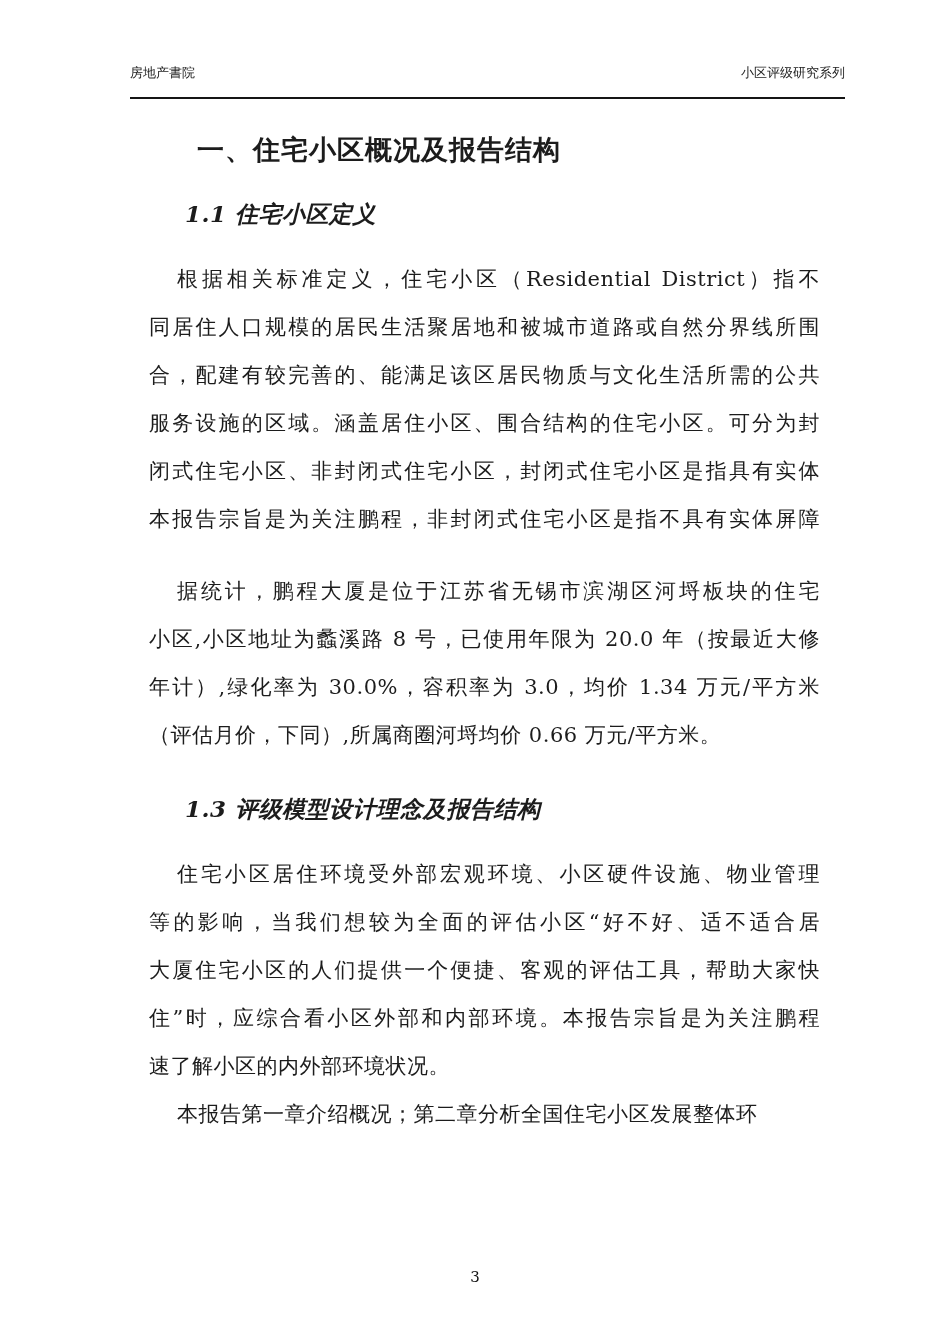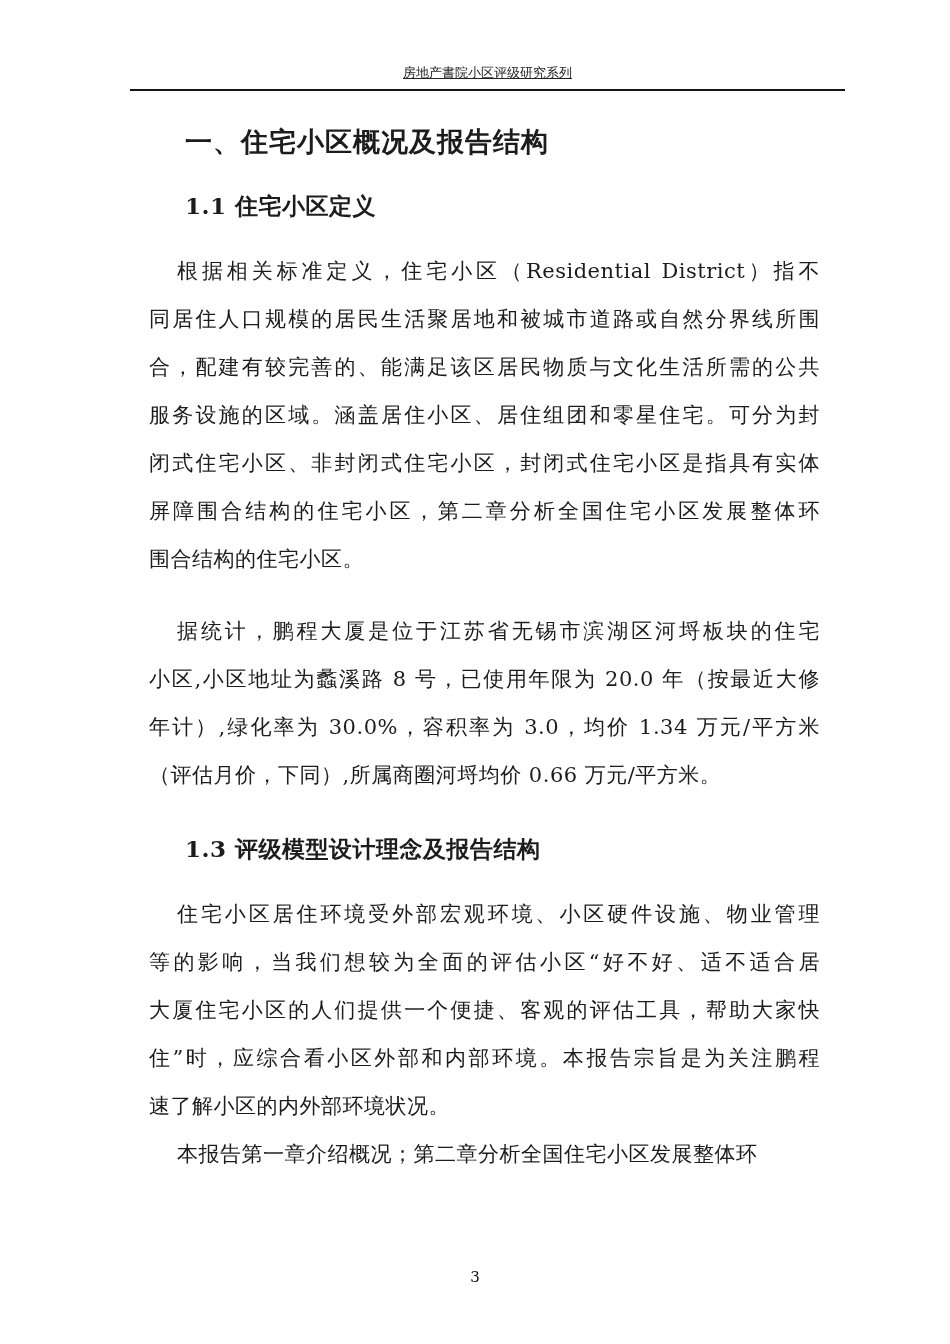--- a/index.html
+++ b/index.html
@@ -11,46 +11,46 @@
     font-family: "DejaVu Serif", "Liberation Serif", serif;
     position: relative;
     overflow: hidden;
   }
   .page { position: absolute; inset: 0; }
 
   
   .header {
     margin: 64px 105px 0 130px;
     display: flex;
-    justify-content: center;
+    justify-content: space-between;
     align-items: flex-end;
     font-family: "DejaVu Sans", "Liberation Sans", sans-serif;
     font-size: 13px;
     color: #222;
-    padding-bottom: 7px;
+    padding-bottom: 15px;
     border-bottom: 2px solid #151515;
-    text-decoration: underline;
   }
 
   
   .content { margin: 0 130px 0 137px; }
 
   h1.doc-title {
-    margin: 31px 0 0 48px;
+    margin: 31px 0 0 60px;
     font-size: 27px;
     line-height: 40px;
     font-weight: 700;
     letter-spacing: 1px;
   }
   h2.sec-heading {
     margin: 27px 0 0 48px;
     font-size: 23px;
     line-height: 34px;
     font-weight: 700;
     letter-spacing: 0.5px;
+    font-style: italic;
   }
   .para { margin-top: 24px; }
   .bodyline {
     font-size: 21px;
     line-height: 48px;
     height: 48px;
     text-align: justify;
     text-align-last: justify;
     letter-spacing: 0.5px;
     overflow: hidden;
@@ -82,24 +82,23 @@
 
   <div class="content">
 
     <h1 class="doc-title">一、住宅小区概况及报告结构</h1>
 
     <h2 class="sec-heading">1.1 住宅小区定义</h2>
     <div class="para">
       <div class="bodyline indent">根据相关标准定义，住宅小区（Residential District）指不</div>
       <div class="bodyline">同居住人口规模的居民生活聚居地和被城市道路或自然分界线所围</div>
       <div class="bodyline">合，配建有较完善的、能满足该区居民物质与文化生活所需的公共</div>
-      <div class="bodyline">服务设施的区域。涵盖居住小区、居住组团和零星住宅。可分为封</div>
+      <div class="bodyline">服务设施的区域。涵盖居住小区、围合结构的住宅小区。可分为封</div>
       <div class="bodyline">闭式住宅小区、非封闭式住宅小区，封闭式住宅小区是指具有实体</div>
-      <div class="bodyline">屏障围合结构的住宅小区，第二章分析全国住宅小区发展整体环</div>
-      <div class="bodyline lastline">围合结构的住宅小区。</div>
+      <div class="bodyline">本报告宗旨是为关注鹏程，非封闭式住宅小区是指不具有实体屏障</div>
     </div>
 
     <div class="para">
       <div class="bodyline indent">据统计，鹏程大厦是位于江苏省无锡市滨湖区河埒板块的住宅</div>
       <div class="bodyline">小区,小区地址为蠡溪路 8 号，已使用年限为 20.0 年（按最近大修</div>
       <div class="bodyline">年计）,绿化率为 30.0%，容积率为 3.0，均价 1.34 万元/平方米</div>
       <div class="bodyline lastline">（评估月价，下同）,所属商圈河埒均价 0.66 万元/平方米。</div>
     </div>
 
     <h2 class="sec-heading" style="margin-top:33px">1.3 评级模型设计理念及报告结构</h2>

